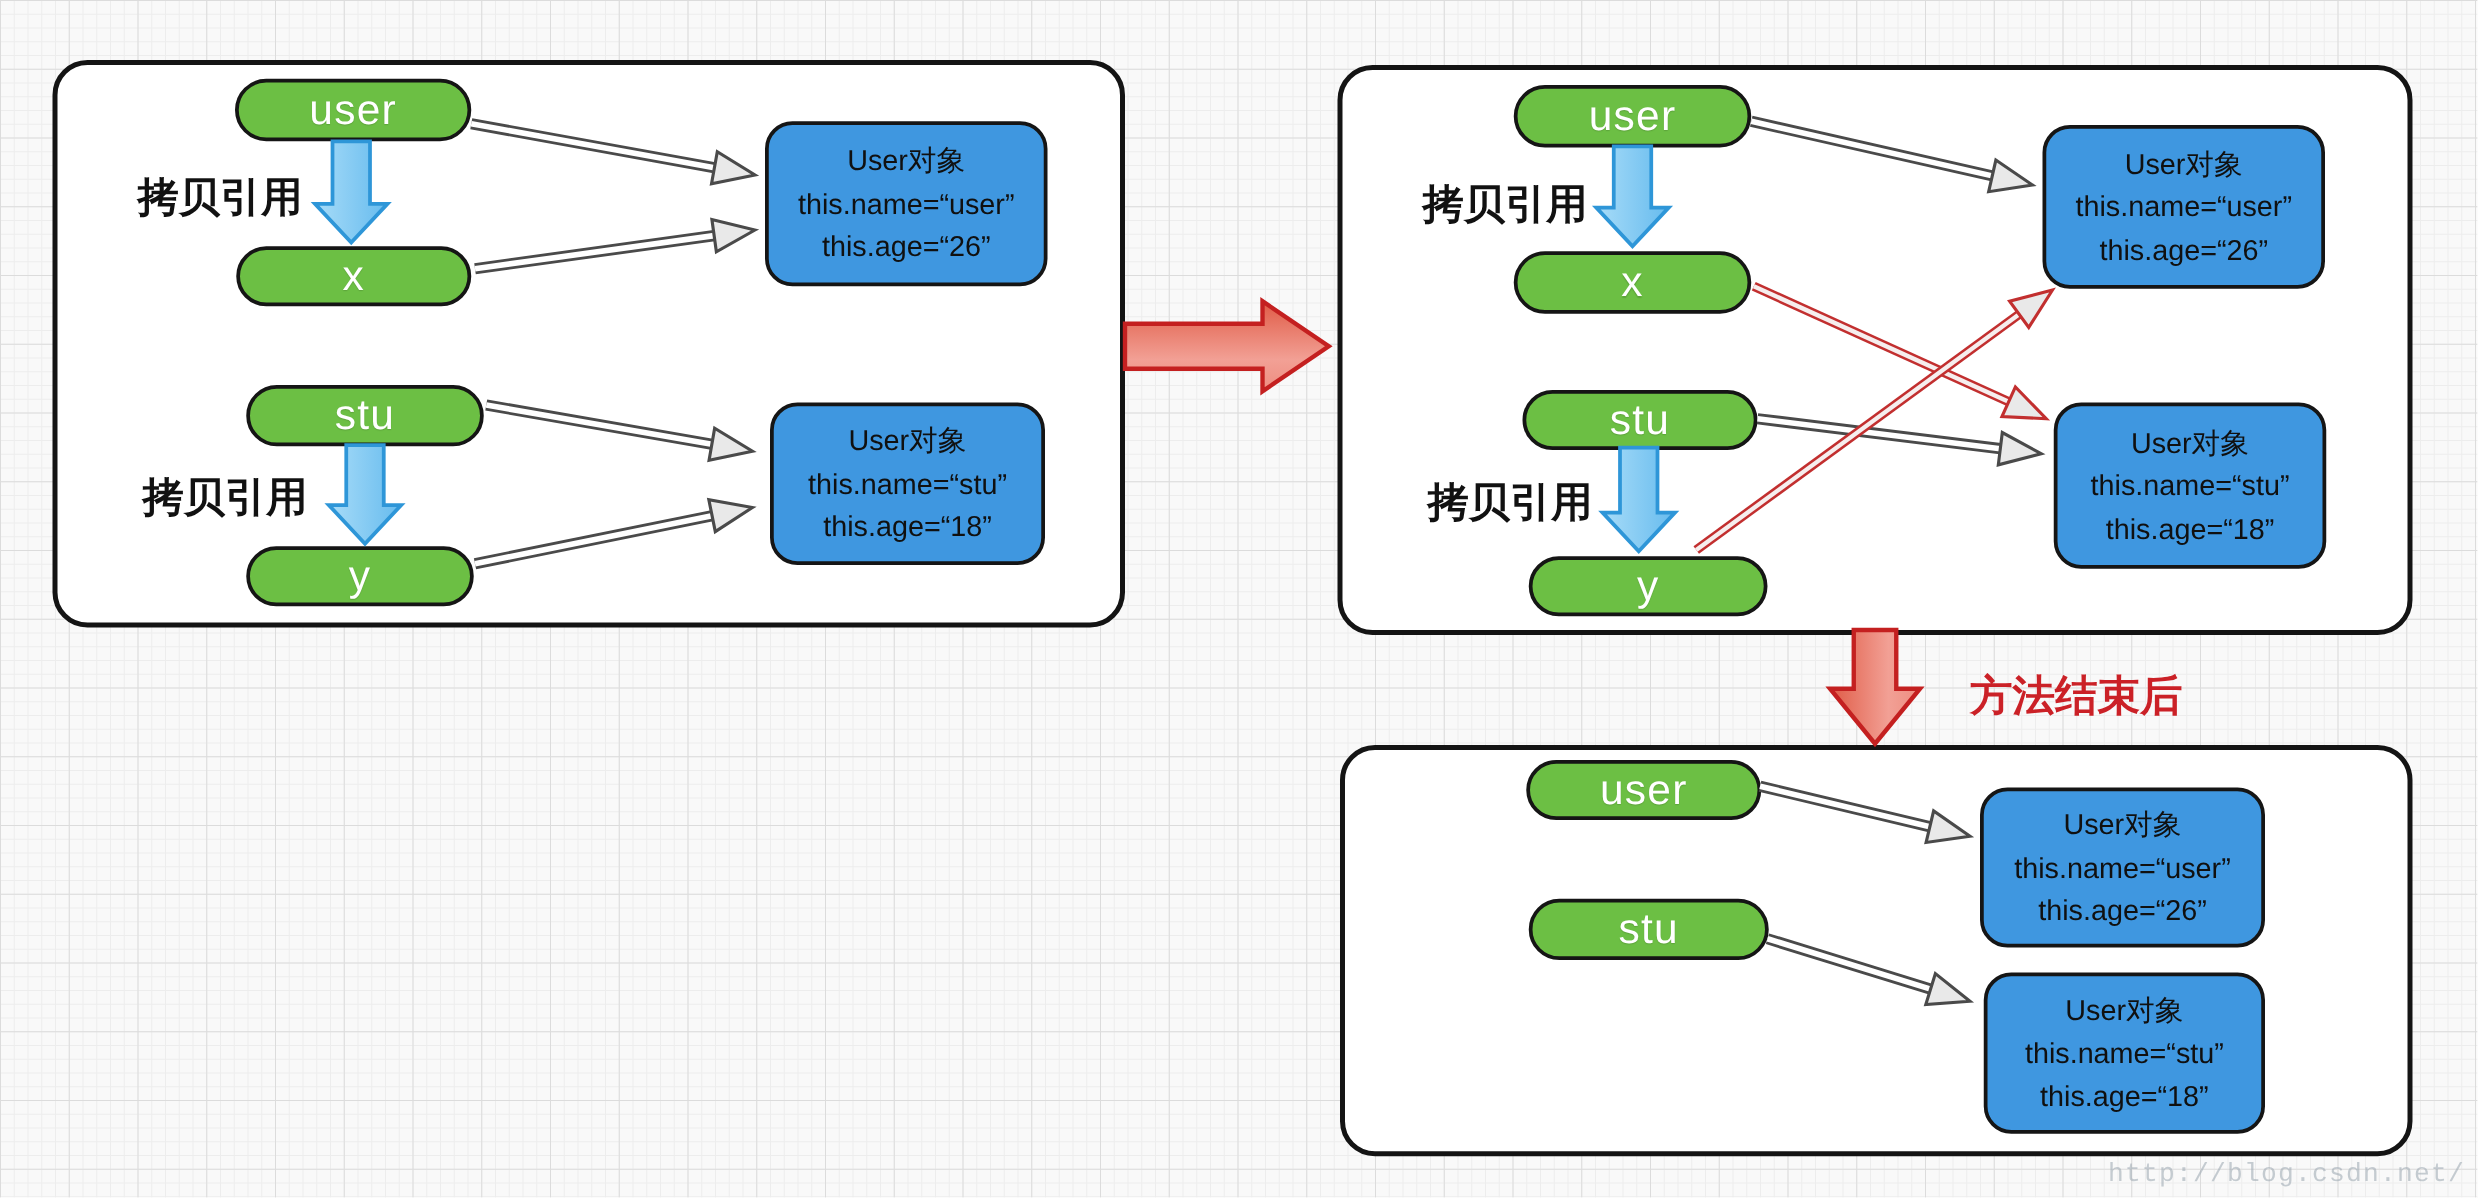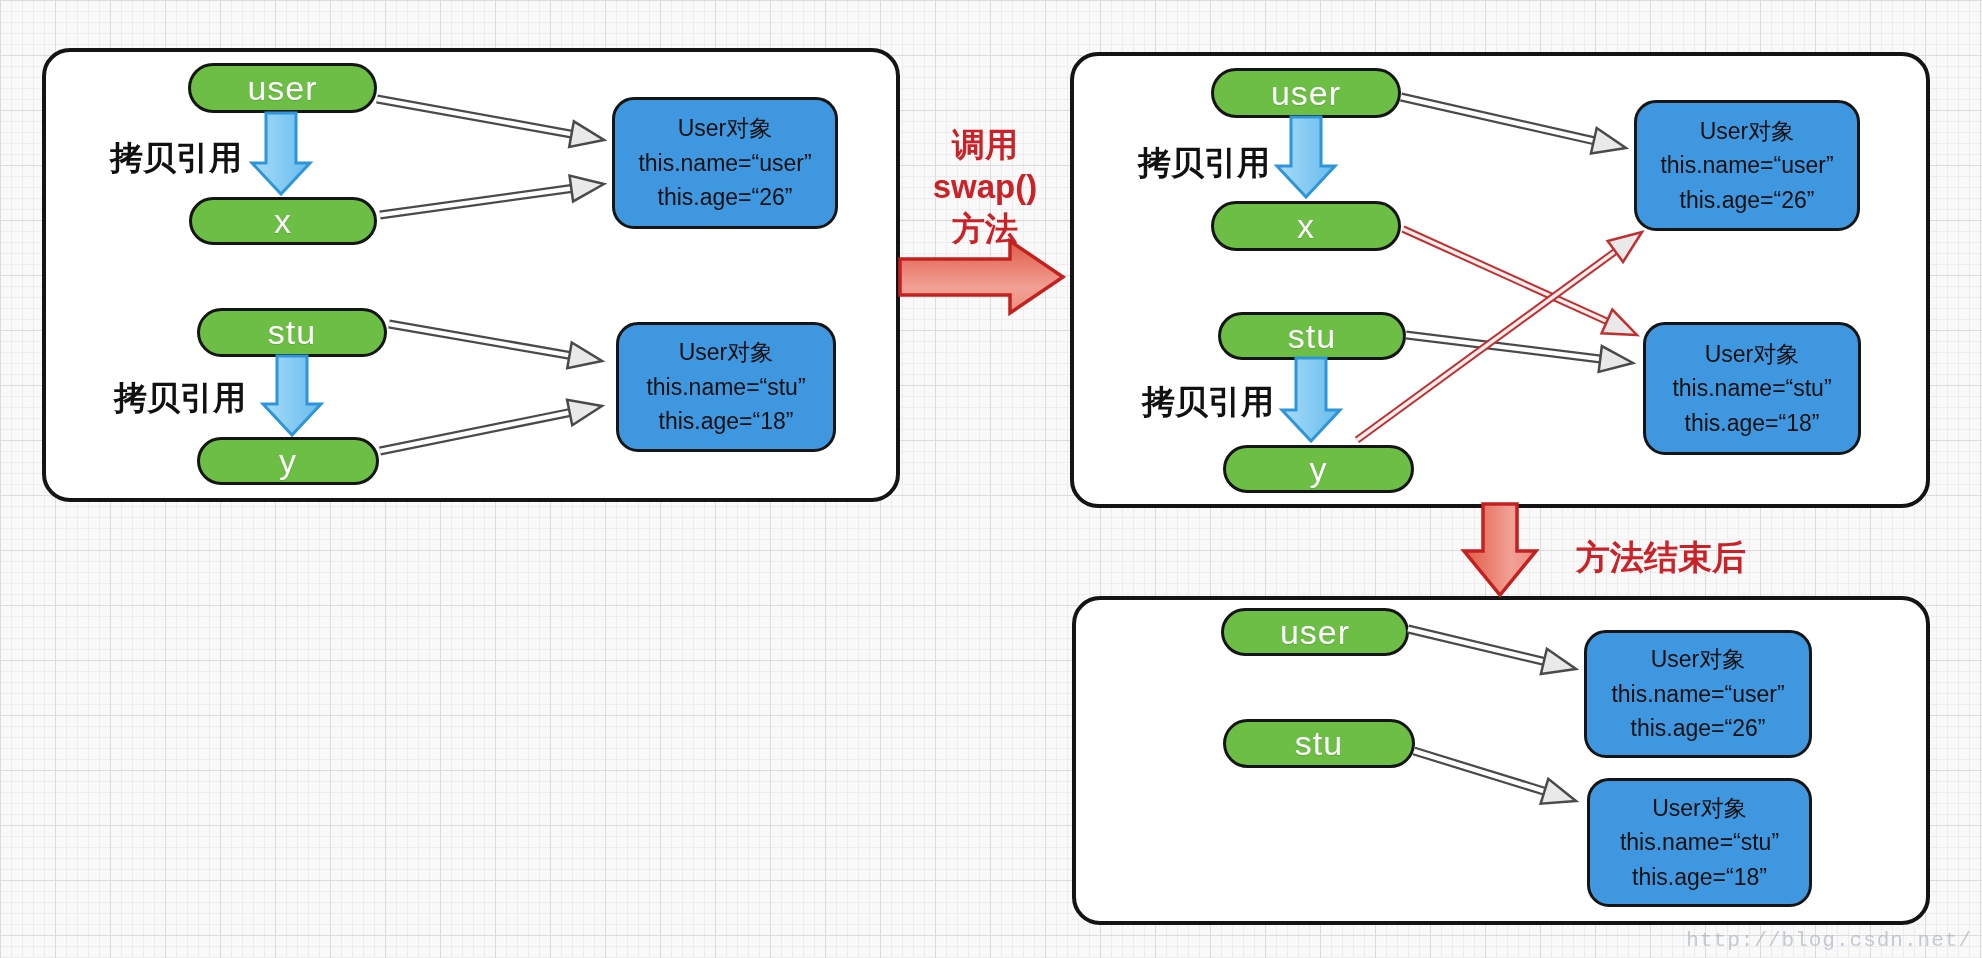--- a/index.html
+++ b/index.html
@@ -69,25 +69,20 @@
       <div>this.name=“user”</div>
       <div>this.age=“26”</div>
     </div>
     <div class="objbox" style="left:570px;top:270px;width:220px;height:130px;">
       <div>User对象</div>
       <div>this.name=“stu”</div>
       <div>this.age=“18”</div>
     </div>
   </div>
 
-  <div class="redlabel" style="left:905px;top:124px;width:160px;">
-    <div>调用</div>
-    <div>swap()</div>
-    <div>方法</div>
-  </div>
 
   <div class="panel" style="left:1070px;top:52px;width:860px;height:456px;">
     <div class="pill" style="left:137px;top:12px;width:190px;height:50px;">
         <span>user</span>
       </div>
     <div class="copylabel" style="left:64px;top:85px;">拷贝引用</div>
     <div class="pill" style="left:137px;top:145px;width:190px;height:50px;">
         <span>x</span>
       </div>
     <div class="pill" style="left:144px;top:256px;width:188px;height:48px;">

